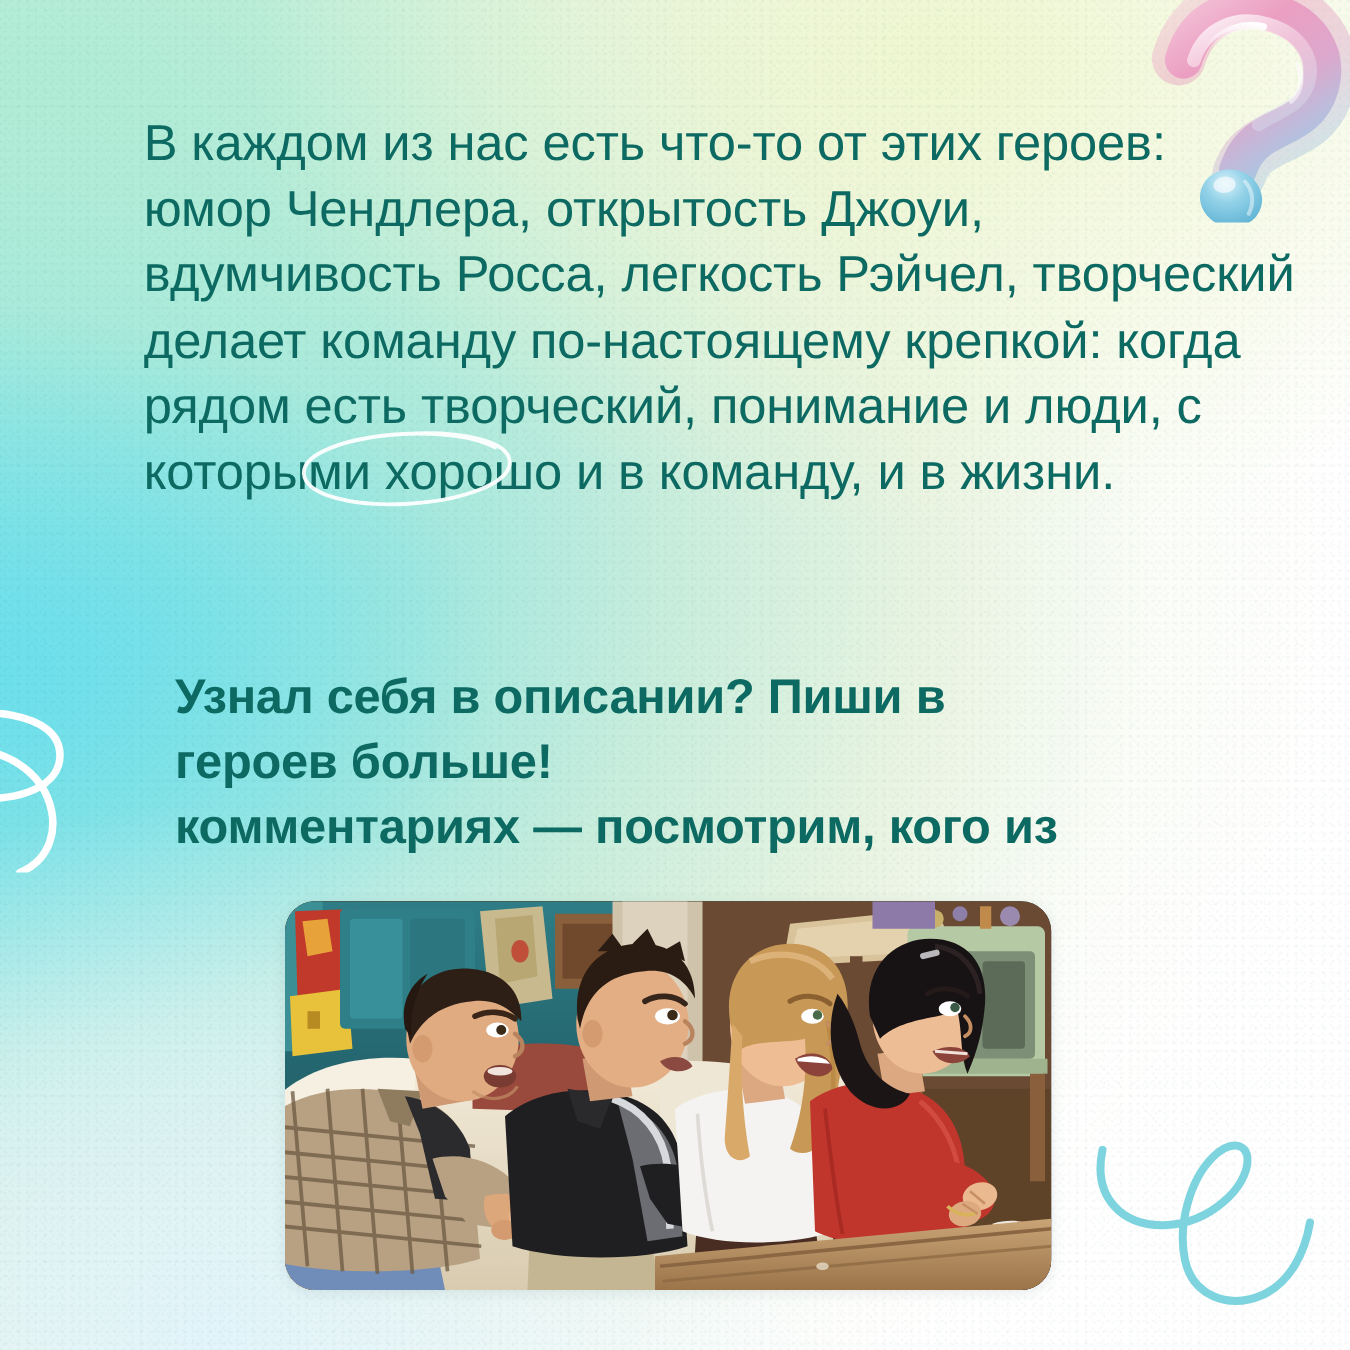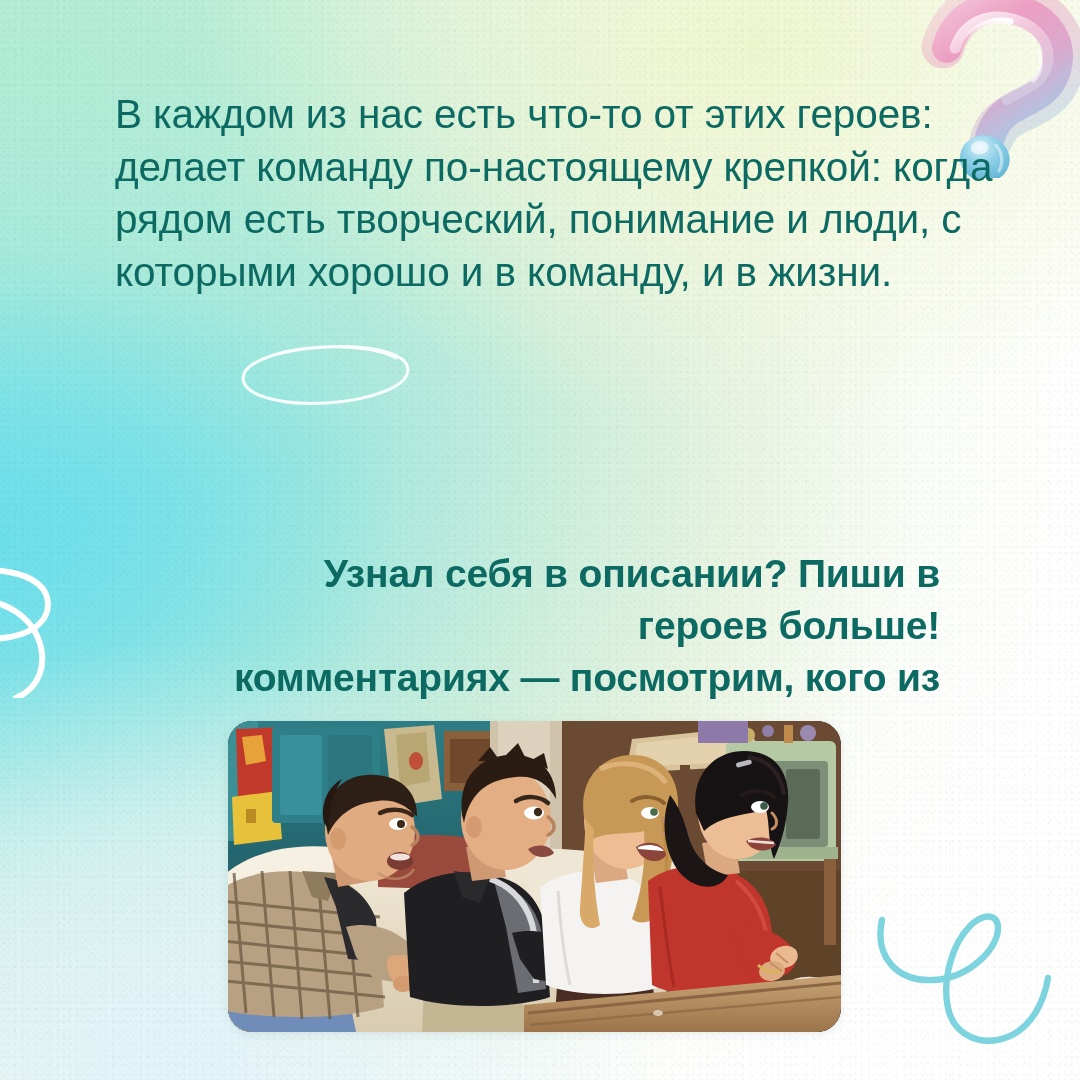--- a/index.html
+++ b/index.html
@@ -73,22 +73,22 @@
 
   
   .ellipse-mark{
     position:absolute;left:240px;top:344px;width:172px;height:62px;
     transform:rotate(-3.4deg);
     pointer-events:none;
   }
 
   
   .cta{
-    position:absolute;left:140px;top:548px;width:800px;
-    text-align:right;
+    position:absolute;left:140px;top:532px;width:800px;
+    text-align:left;
     color:#0c6a62;
     font-size:39px;
     line-height:52px;
     font-weight:bold;
     letter-spacing:-0.2px;
   }
   .cta .ln{display:block;}
 
   
   .photo{
@@ -149,20 +149,22 @@
 
         <ellipse cx="113" cy="170" rx="25" ry="23" fill="url(#ball)"></ellipse>
         <ellipse cx="105" cy="161" rx="9" ry="6.5" fill="#ffffff" opacity=".6" transform="rotate(-22 105 161)"></ellipse>
         <path d="M130 178 C132 168 128 159 120 154" fill="none" stroke="#ffffff" stroke-opacity=".45" stroke-width="3.2" stroke-linecap="round"></path>
       </g>
     </svg>
   </div>
 
   <div class="body-copy">
     <span class="ln">В каждом из нас есть что-то от этих героев:</span>
+    <span class="ln">юмор Чендлера, открытость Джоуи,</span>
+    <span class="ln">вдумчивость Росса, легкость Рэйчел, творческий</span>
     <span class="ln">делает команду по-настоящему крепкой: когда</span>
     <span class="ln">рядом есть творческий, понимание и люди, с</span>
     <span class="ln">которыми хорошо и в команду, и в жизни.</span>
   </div>
 
   <div class="ellipse-mark">
     <svg viewBox="0 0 172 62" xmlns="http://www.w3.org/2000/svg">
       <path d="M86 3 C132 3 168 14 168 30 C168 47 130 59 85 59 C40 59 3 47 3 30 C3 14 38 3 84 3 C110 3 140 8 157 18" fill="none" stroke="#ffffff" stroke-opacity=".92" stroke-width="3.1" stroke-linecap="round"></path>
     </svg>
   </div>

